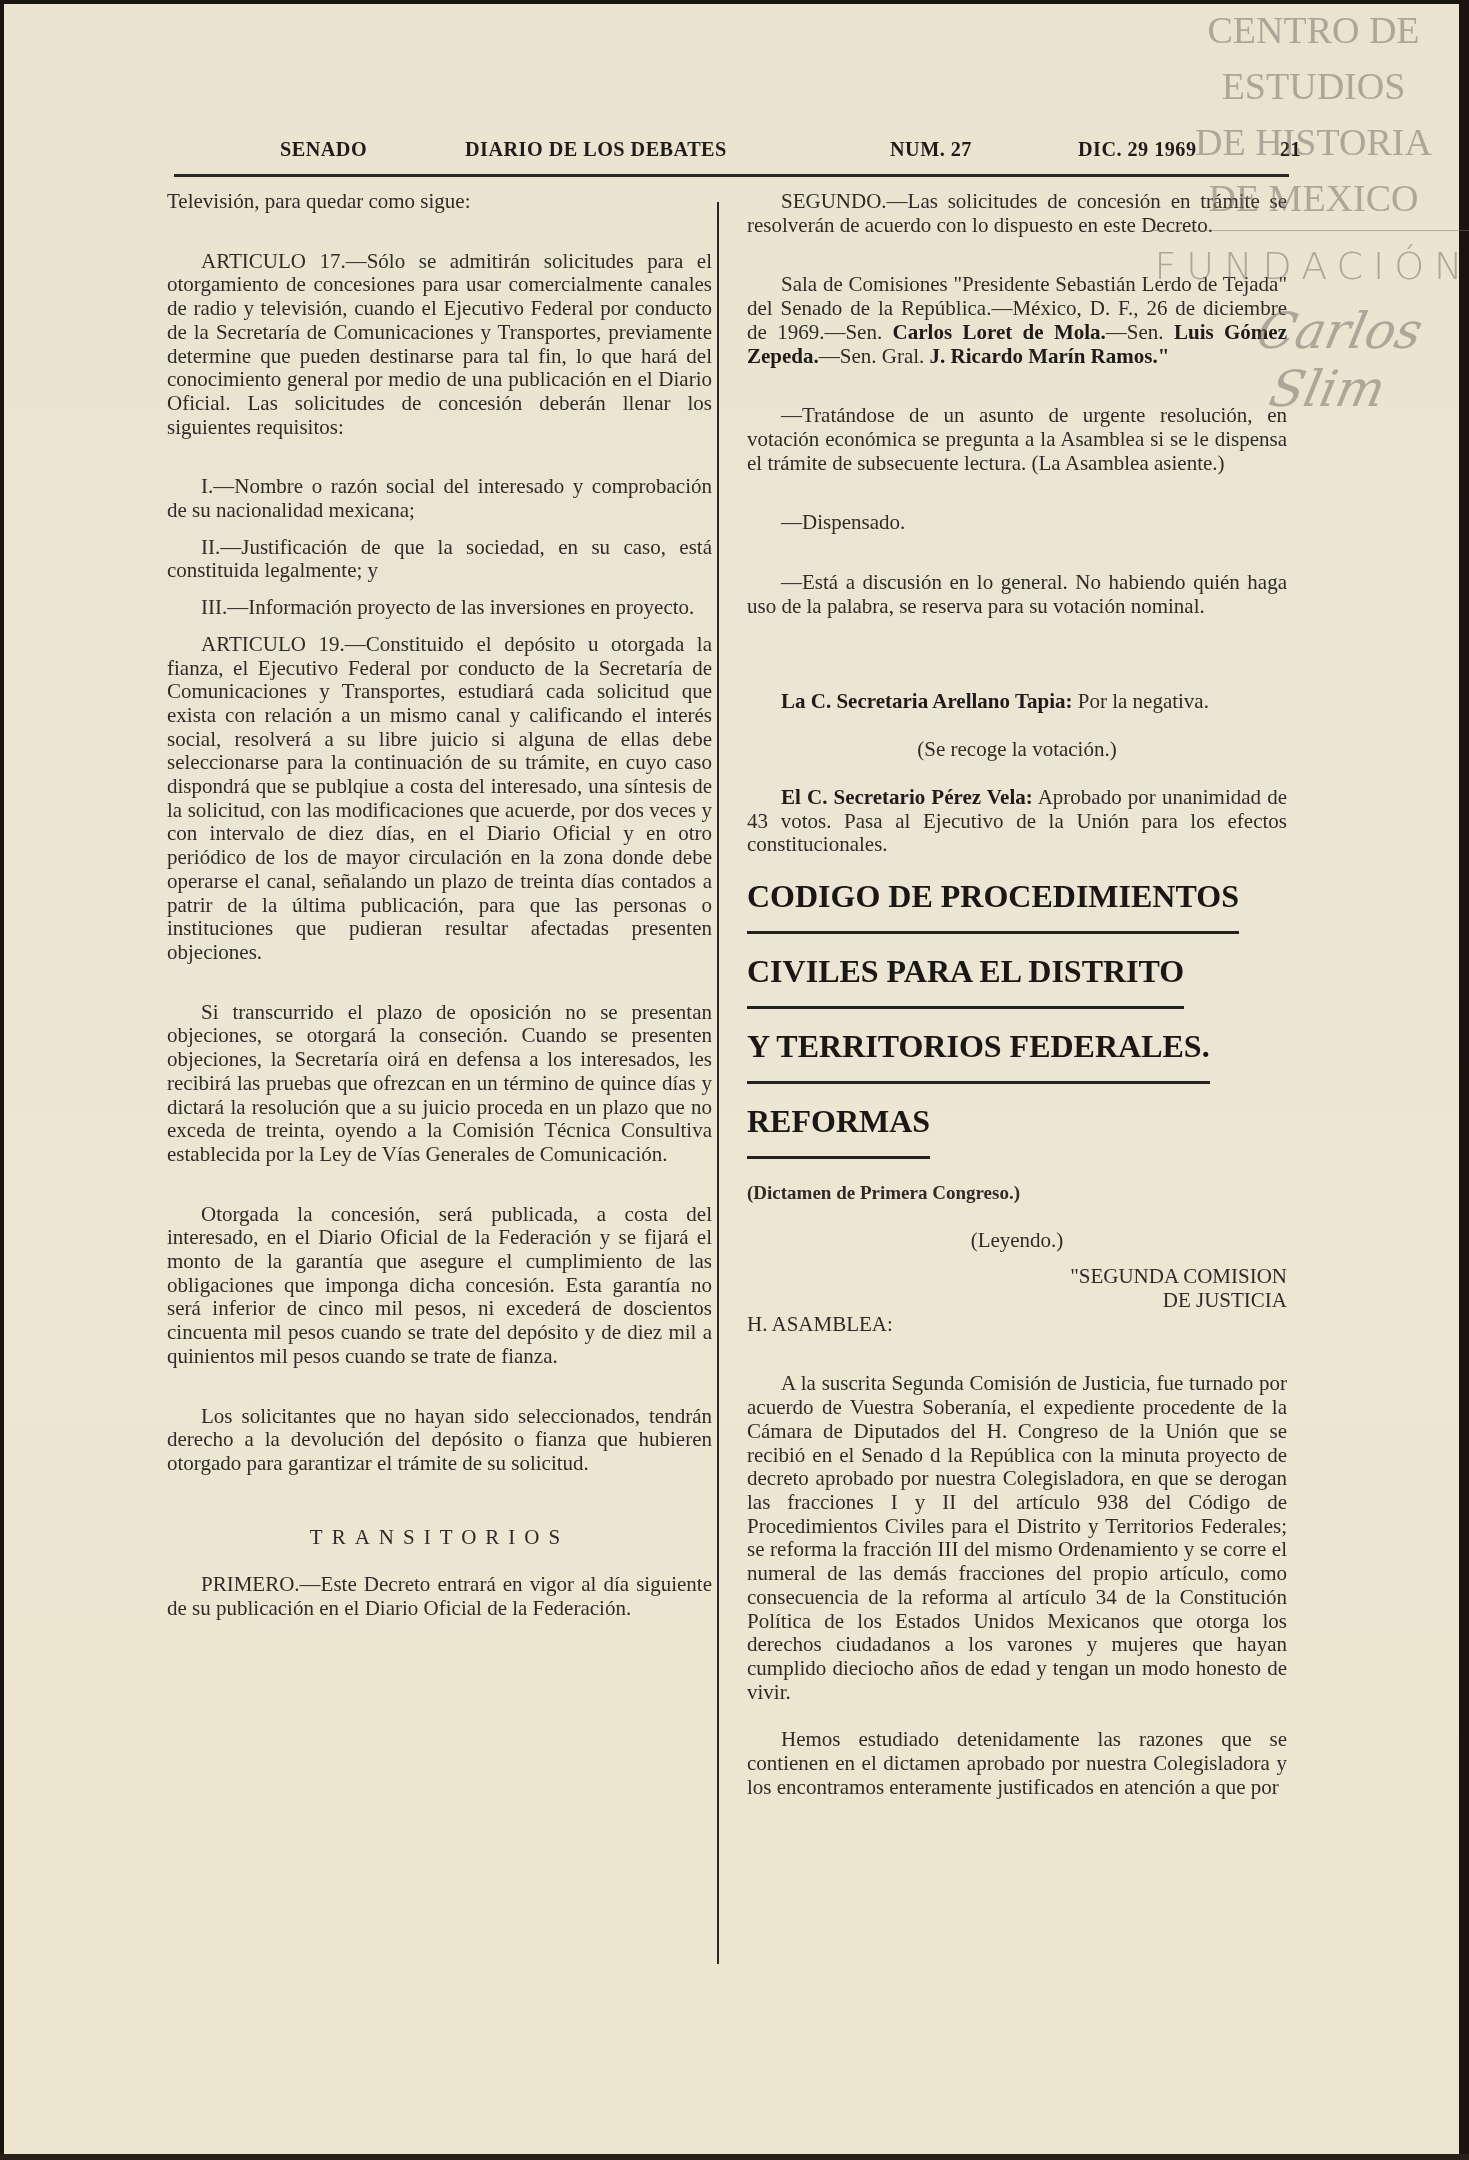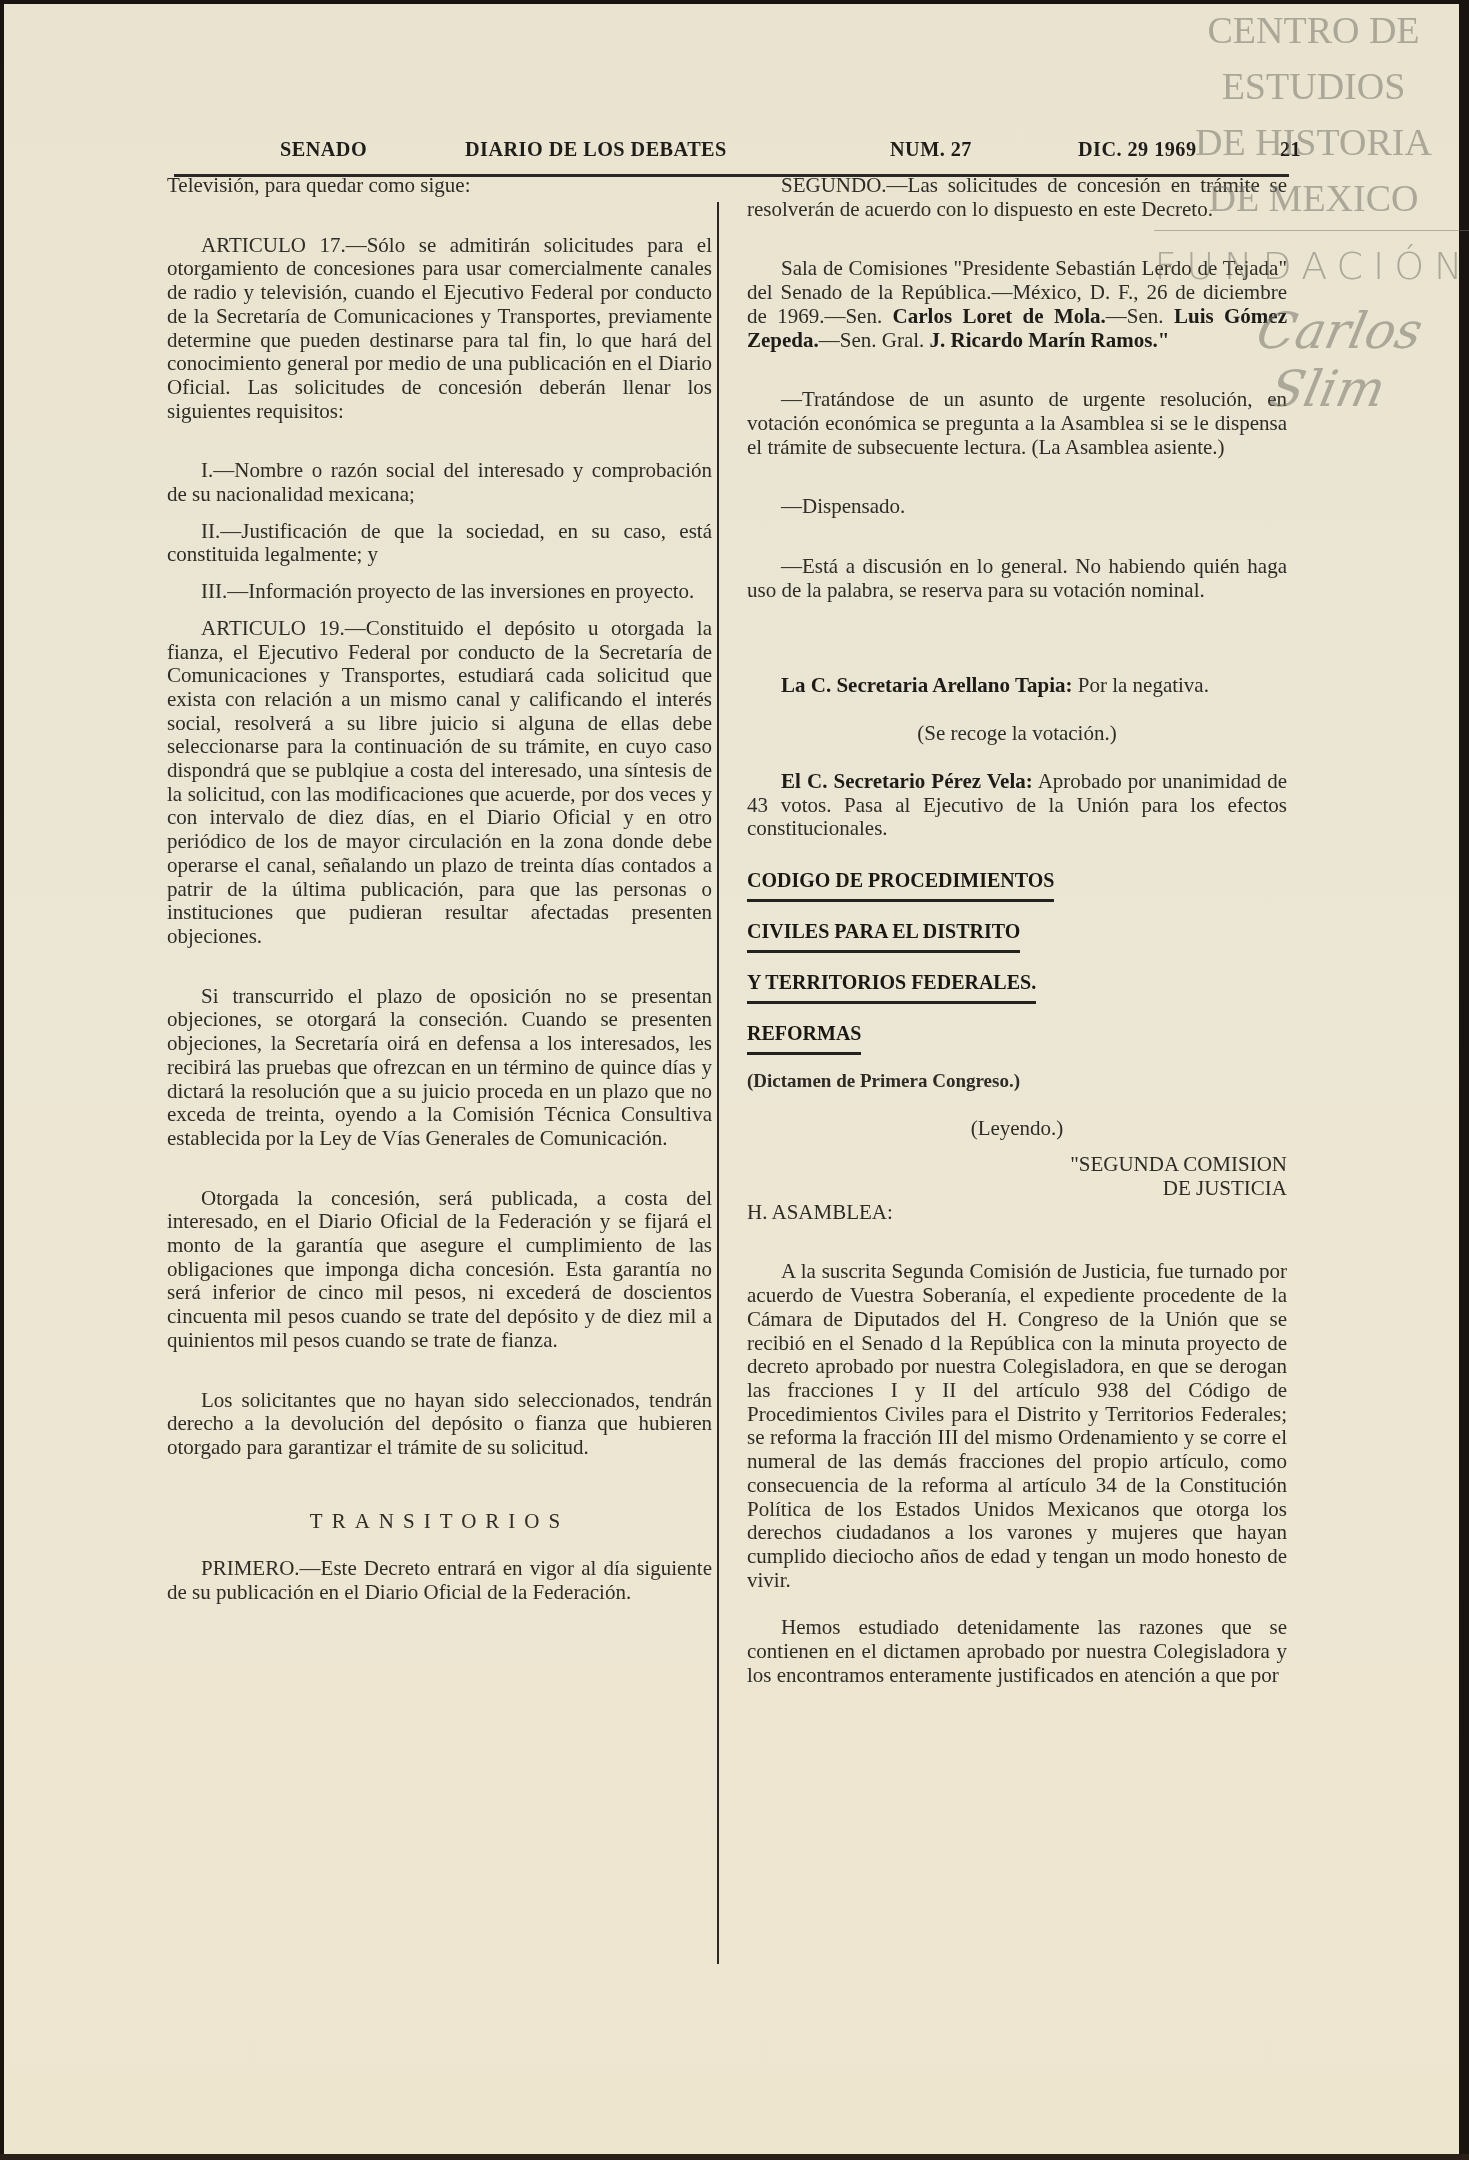--- a/index.html
+++ b/index.html
@@ -17,37 +17,37 @@
   .bottom-edge { position: absolute; left: 0; top: 2154px; width: 1469px; height: 6px; background: #2a1e18; }
   .header {
     position: absolute; left: 276px; top: 132px; width: 1025px; height: 30px;
     font-family: "Liberation Serif", serif; font-weight: bold; font-size: 22px; letter-spacing: 0.5px;
     color: #1f1d19;
   }
   .header span { position: absolute; top: 0; white-space: nowrap; transform: scaleX(0.92); transform-origin: left; }
   .hdr-rule { position: absolute; left: 170px; top: 170px; width: 1115px; height: 3px; background: #2a2824; }
   .col-divider { position: absolute; left: 713px; top: 198px; width: 2px; height: 1762px; background: #2a2824; }
   .col {
-    position: absolute; top: 170px; font-size: 21px; line-height: 23.7px;
+    position: absolute; top: 186px; font-size: 21px; line-height: 23.7px;
     text-align: justify; hyphens: manual;
   }
   .col-left { left: 163px; width: 545px; }
   .col-right { left: 743px; width: 540px; }
   .col p { margin: 0; text-indent: 34px; }
   .noind { text-indent: 0 !important; }
   .gap-s { height: 13px; }
   .gap-m { height: 24px; }
   .gap-l { height: 36px; }
   .center { text-align: center; text-indent: 0 !important; }
   .right { text-align: right; text-indent: 0 !important; }
   .spaced { letter-spacing: 9px; font-size: 21px; }
   b { font-weight: bold; color: #1e1c18; }
   .section-title {
-    font-weight: bold; font-size: 20px; line-height: 30px; color: #1a1814;
-    display: inline-block; border-bottom: 3px solid #24221e; padding-bottom: 4px; margin-bottom: 14px;
+    font-weight: bold; font-size: 32px; line-height: 30px; color: #1a1814;
+    display: inline-block; border-bottom: 3px solid #24221e; padding-bottom: 20px; margin-bottom: 22px;
     text-indent: 0; white-space: nowrap;
   }
   .subtitle { font-weight: bold; font-size: 19px; text-indent: 0 !important; }
   .watermark {
     position: absolute; left: 1150px; top: 0; width: 319px; height: 380px;
     color: rgba(120,118,108,0.55); font-family: "Liberation Serif", serif; text-align: center;
     pointer-events: none;
   }
   .wm-line { position: absolute; width: 319px; left: 0; font-size: 38px; line-height: 40px; }
   .wm-fund { position: absolute; left: 0; width: 319px; top: 240px; font-family: "DejaVu Sans", sans-serif; font-size: 38px; letter-spacing: 10px; font-weight: 300; }

